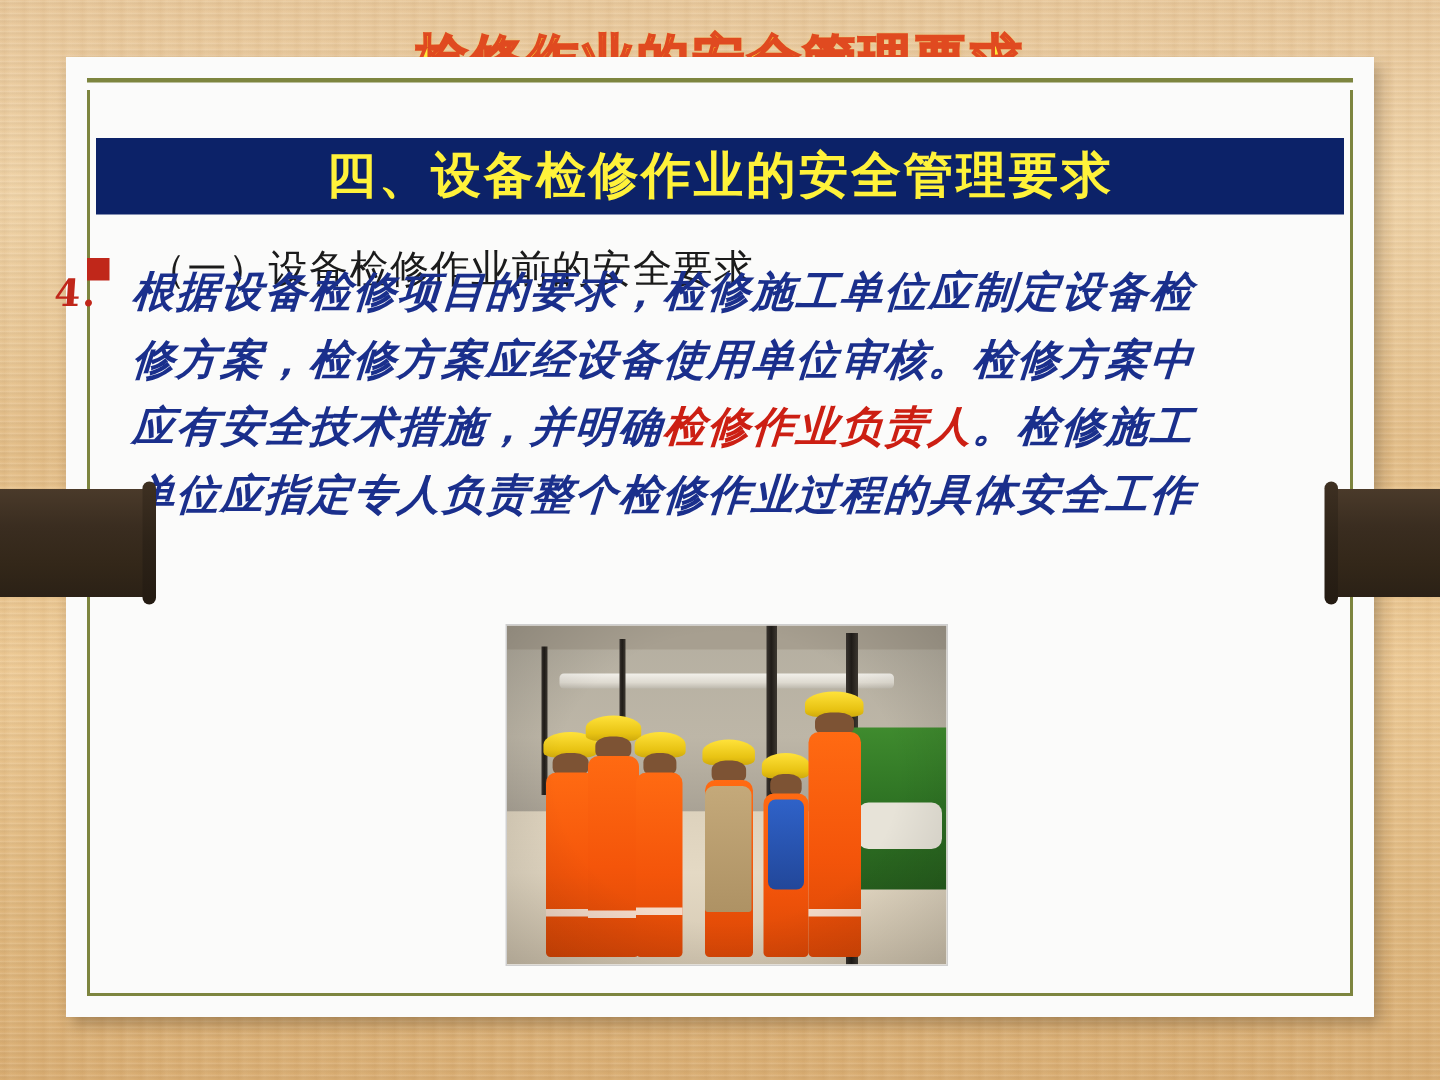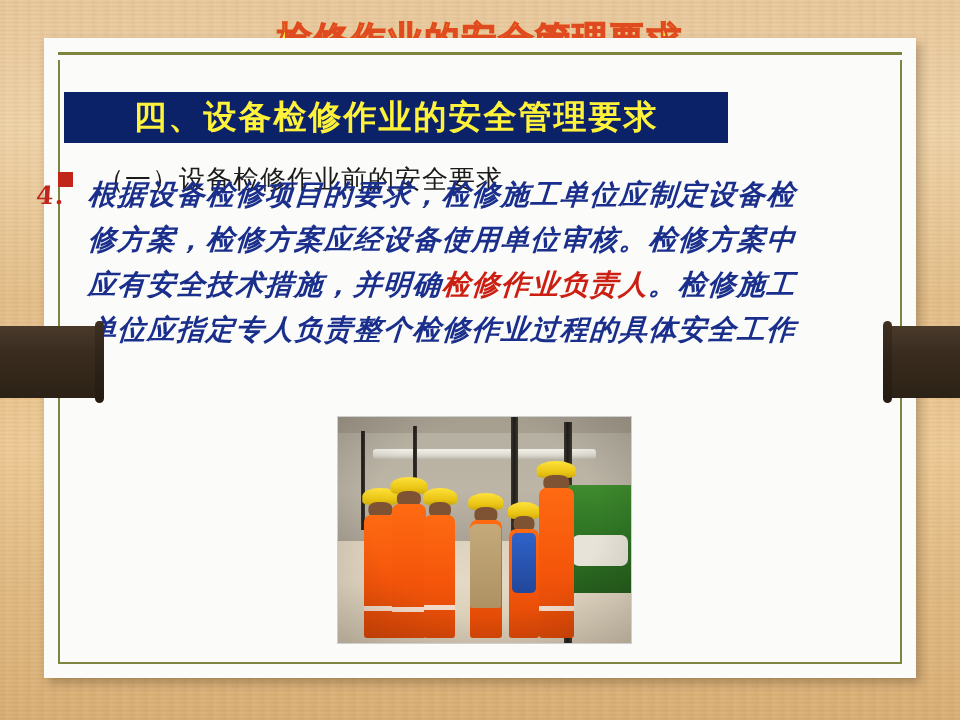--- a/index.html
+++ b/index.html
@@ -318,21 +318,21 @@
 
   <div class="ghost-title">检修作业的安全管理要求</div>
 
   <div class="slide">
     <div class="slide-inner-rule"></div>
   </div>
 
   <div class="ghost-mask"></div>
   <div class="ghost-mask-rule"></div>
 
-  <div class="banner" style="left:64px; top:92px; width:664px; height:51px;">
+  <div class="banner" style="left:64px; top:92px; width:832px; height:51px;">
     <span class="banner-text">四、设备检修作业的安全管理要求</span>
   </div>
 
   <div class="subhead" style="left:58px; top:162px;">
     <span class="bullet-square"></span>
     <span class="subhead-text">（一）设备检修作业前的安全要求</span>
   </div>
 
   <div class="body-block">
 

